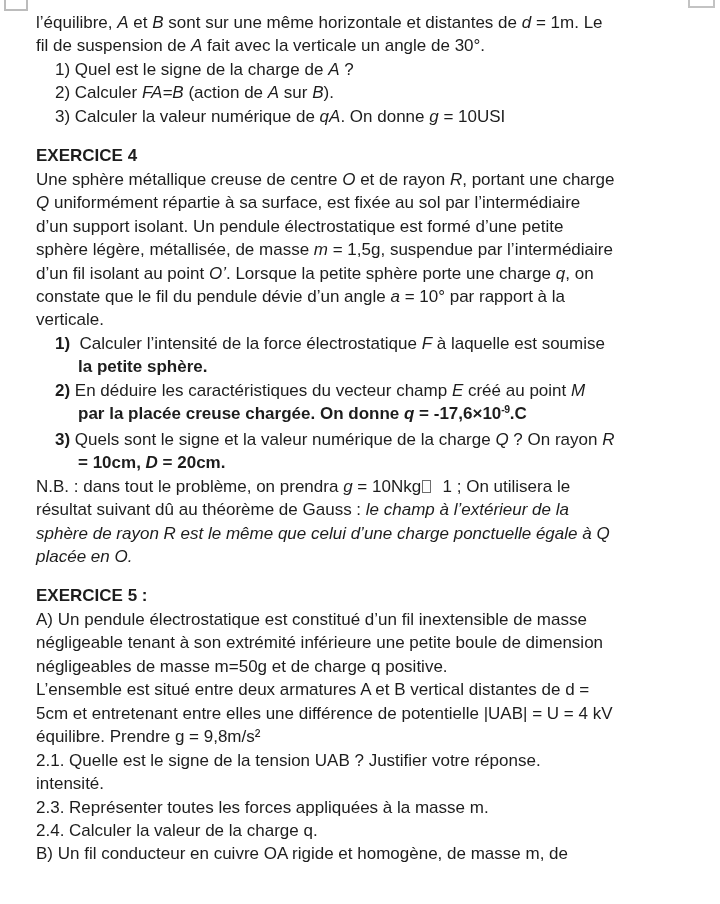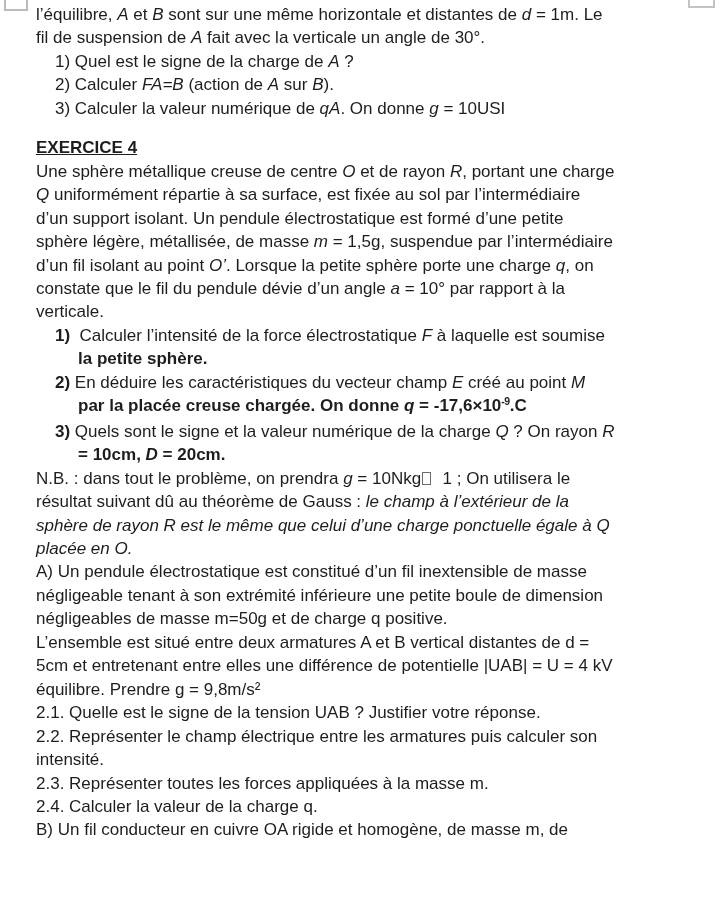--- a/index.html
+++ b/index.html
@@ -5,28 +5,28 @@
   html, body { margin: 0; padding: 0; }
   body {
     width: 720px; height: 904px;
     background: #ffffff;
     overflow: hidden;
     position: relative;
     font-family: "Liberation Sans", "DejaVu Sans", sans-serif;
     color: #1d1d1d;
   }
   .content {
-    padding: 3px 14px 0 36px;
+    padding: 11px 14px 0 36px;
     font-size: 17px;
     line-height: 23.45px;
   }
   .line { white-space: nowrap; }
   .ind1 { padding-left: 19px; }
   .ind2 { padding-left: 42px; font-weight: bold; }
-  .gap  { margin-top: 16px; text-decoration: underline; }
+  .gap  { margin-top: 16px; }
   .st-n {}
   .st-b { font-weight: 700; }
   .st-i { font-style: italic; }
   .st-sup { font-size: 10.5px; position: relative; top: -6px; letter-spacing: -0.5px; }
   .tofu {
     display: inline-block;
     width: 9px; height: 13px;
     border: 1px solid #6d6d6d;
     margin: 0 2px 0 1px;
     transform: translateY(1px);
@@ -63,25 +63,25 @@
     <div class="line ind1"><span class="st-b">1)</span><span class="st-n">&nbsp; Calculer l’intensité de la force électrostatique </span><span class="st-i">F</span><span class="st-n"> à laquelle est soumise</span></div>
     <div class="line ind2"><span class="st-n">la petite sphère.</span></div>
     <div class="line ind1"><span class="st-b">2)</span><span class="st-n"> En déduire les caractéristiques du vecteur champ </span><span class="st-i">E</span><span class="st-n"> créé au point </span><span class="st-i">M</span></div>
     <div class="line ind2"><span class="st-n">par la placée creuse chargée. On donne </span><span class="st-i">q</span><span class="st-n"> = -17,6×10</span><span class="st-sup">-9</span><span class="st-n">.C</span></div>
     <div class="line ind1"><span class="st-b">3)</span><span class="st-n"> Quels sont le signe et la valeur numérique de la charge </span><span class="st-i">Q</span><span class="st-n"> ? On rayon </span><span class="st-i">R</span></div>
     <div class="line ind2"><span class="st-n">= 10cm, </span><span class="st-i">D</span><span class="st-n"> = 20cm.</span></div>
     <div class="line ind0"><span class="st-n">N.B. : dans tout le problème, on prendra </span><span class="st-i">g</span><span class="st-n"> = 10Nkg</span><span class="tofu"></span><span class="st-n">&nbsp; 1 ; On utilisera le</span></div>
     <div class="line ind0"><span class="st-n">résultat suivant dû au théorème de Gauss : </span><span class="st-i">le champ à l’extérieur de la</span></div>
     <div class="line ind0"><span class="st-i">sphère de rayon R est le même que celui d’une charge ponctuelle égale à Q</span></div>
     <div class="line ind0"><span class="st-i">placée en O.</span></div>
+    <div class="line ind0 gap"><span class="st-b">EXERCICE 5 :</span></div>
     <div class="line ind0"><span class="st-n">A) Un pendule électrostatique est constitué d’un fil inextensible de masse</span></div>
     <div class="line ind0"><span class="st-n">négligeable tenant à son extrémité inférieure une petite boule de dimension</span></div>
     <div class="line ind0"><span class="st-n">négligeables de masse m=50g et de charge q positive.</span></div>
     <div class="line ind0"><span class="st-n">L’ensemble est situé entre deux armatures A et B vertical distantes de d =</span></div>
     <div class="line ind0"><span class="st-n">5cm et entretenant entre elles une différence de potentielle |UAB| = U = 4 kV</span></div>
     <div class="line ind0"><span class="st-n">équilibre. Prendre g = 9,8m/s²</span></div>
     <div class="line ind0"><span class="st-n">2.1. Quelle est le signe de la tension UAB ? Justifier votre réponse.</span></div>
-    <div class="line ind0"><span class="st-n">2.2. Représenter le champ électrique entre les armatures puis calculer son</span></div>
     <div class="line ind0"><span class="st-n">intensité.</span></div>
     <div class="line ind0"><span class="st-n">2.3. Représenter toutes les forces appliquées à la masse m.</span></div>
     <div class="line ind0"><span class="st-n">2.4. Calculer la valeur de la charge q.</span></div>
     <div class="line ind0"><span class="st-n">B) Un fil conducteur en cuivre OA rigide et homogène, de masse m, de</span></div>
   </div>
 
 </body></html>

